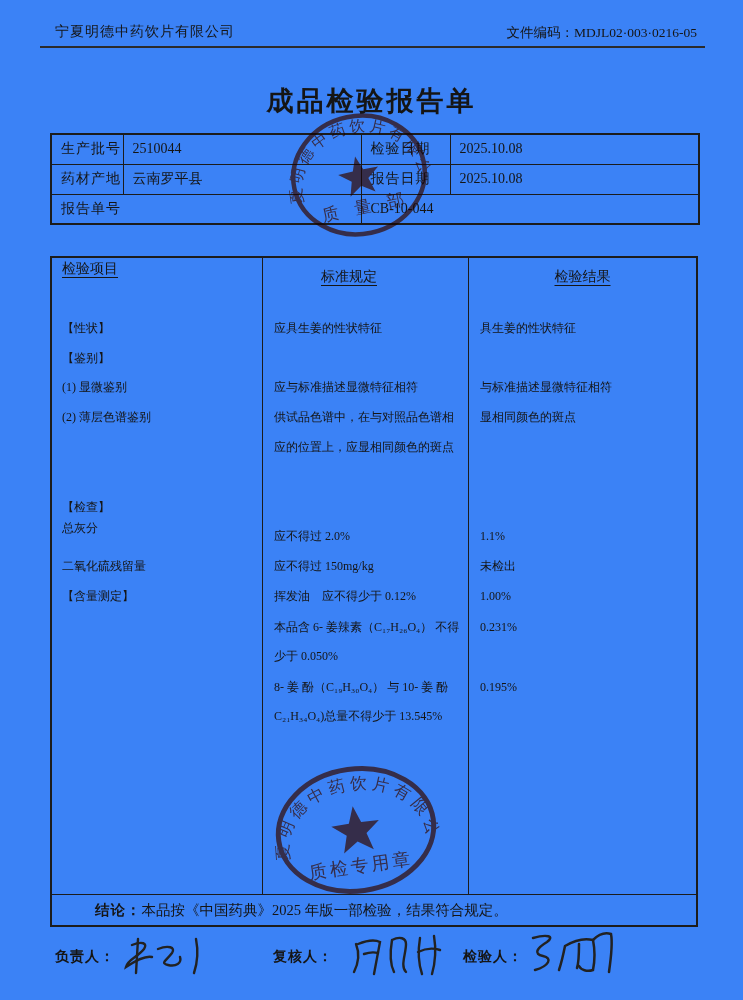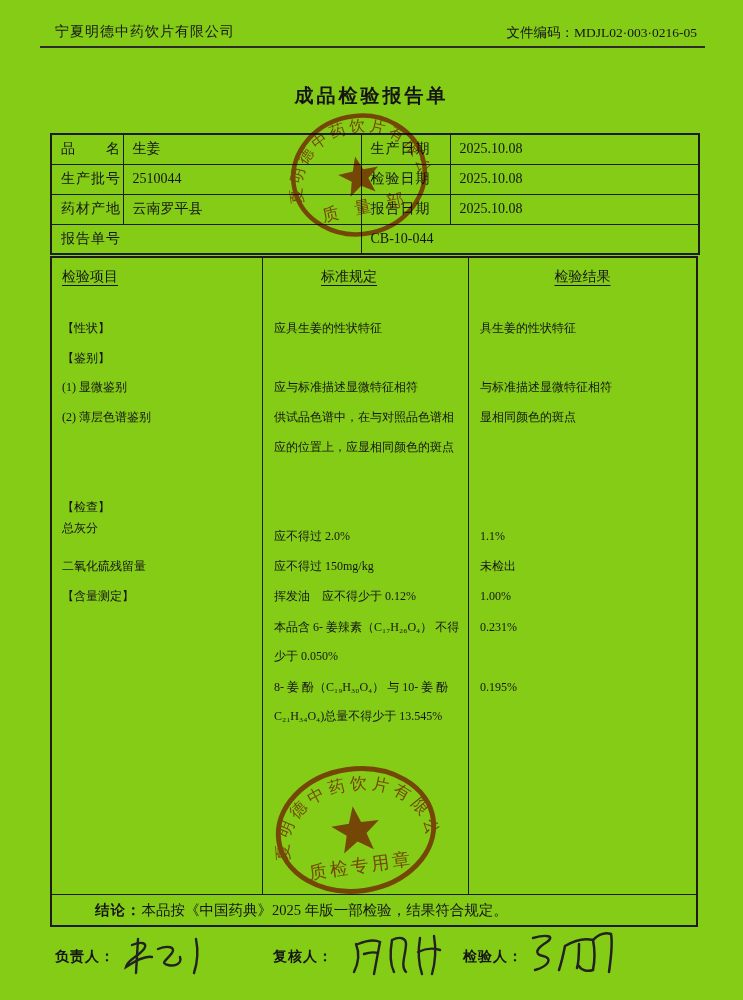--- a/index.html
+++ b/index.html
@@ -1,24 +1,24 @@
 <!DOCTYPE html>
 <html><head>
 <meta charset="utf-8">
 <style>
   * { margin:0; padding:0; box-sizing:border-box; }
   html,body { background:#ffffff; }
   body { font-family:"Liberation Serif","DejaVu Serif",serif; color:#151515; }
-  .page { position:relative; width:743px; height:1000px; background:#84cc16; overflow:hidden; }
+  .page { position:relative; width:743px; height:1000px; background:#3b82f6; overflow:hidden; }
 
   .company { position:absolute; left:55px; top:23px; font-size:14px; letter-spacing:1px; }
   .doccode { position:absolute; right:46px; top:24px; font-size:13.5px; }
   .toprule { position:absolute; left:40px; top:46px; width:665px; height:2px; background:#2b2b2b; }
   .title  { position:absolute; left:0; top:83px; width:743px; text-align:center;
-            font-size:19px; font-weight:bold; letter-spacing:3px; }
+            font-size:27px; font-weight:bold; letter-spacing:3px; }
 
   
   table.info { position:absolute; left:50px; top:133px; width:648px;
                border-collapse:collapse; table-layout:fixed; font-size:14px; }
   table.info td { border:1px solid #1c1c1c; height:30px; padding:0 6px 0 9px;
                   white-space:nowrap; overflow:hidden; }
   table.info { border:2px solid #1c1c1c; }
   table.info td.lab { letter-spacing:1px; }
 
   
@@ -57,26 +57,20 @@
   <div class="title">成品检验报告单</div>
 
   <table class="info">
     <colgroup>
         <col style="width:72px">
         <col style="width:238px">
         <col style="width:89px">
         <col style="width:249px">
       </colgroup>
     <tbody>
-        <tr>
-      <td class="lab">品　　名</td>
-      <td>生姜</td>
-      <td class="lab">生产日期</td>
-      <td>2025.10.08</td>
-    </tr>
     <tr>
       <td class="lab">生产批号</td>
       <td>2510044</td>
       <td class="lab">检验日期</td>
       <td>2025.10.08</td>
     </tr>
     <tr>
       <td class="lab">药材产地</td>
       <td>云南罗平县</td>
       <td class="lab">报告日期</td>
@@ -87,21 +81,21 @@
       <td colspan="2">CB-10-044</td>
     </tr>
   </tbody>
     </table>
 
   <div class="specwrap">
     <div class="specbody">
       <div class="vline v1"></div>
       <div class="vline v2"></div>
 
-      <div class="line hdr c1" style="top:9px">检验项目</div>
+      <div class="line hdr c1" style="top:1px">检验项目</div>
       <div class="line hdr hdr2" style="top:9px">标准规定</div>
       <div class="line hdr hdr3" style="top:9px">检验结果</div>
 
       <div class="line c1" style="top:60px">【性状】</div>
       <div class="line c1" style="top:90px">【鉴别】</div>
       <div class="line c1" style="top:119px">(1) 显微鉴别</div>
       <div class="line c1" style="top:149px">(2) 薄层色谱鉴别</div>
       <div class="line c1" style="top:239px">【检查】</div>
       <div class="line c1" style="top:260px">总灰分</div>
       <div class="line c1" style="top:298px">二氧化硫残留量</div>

